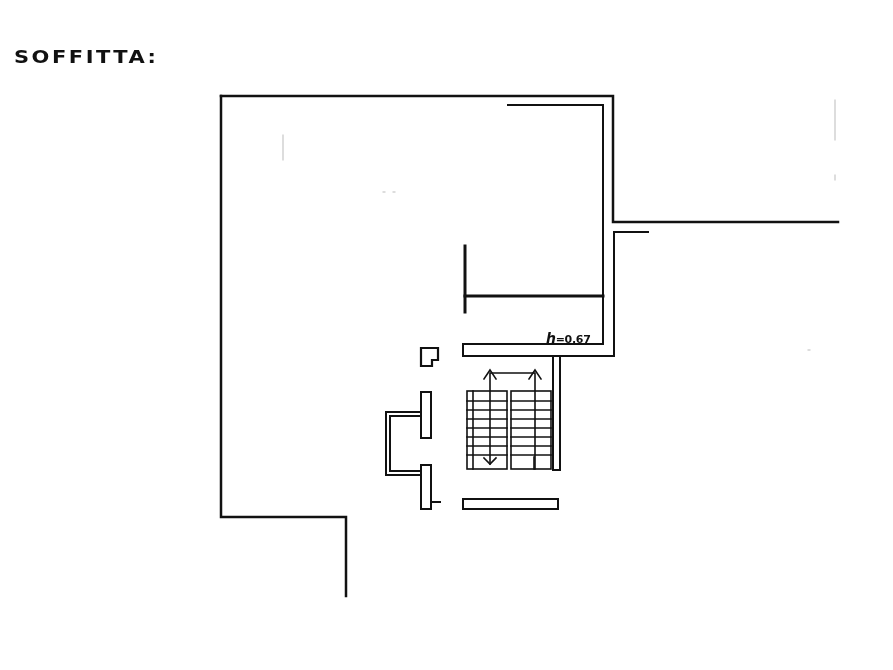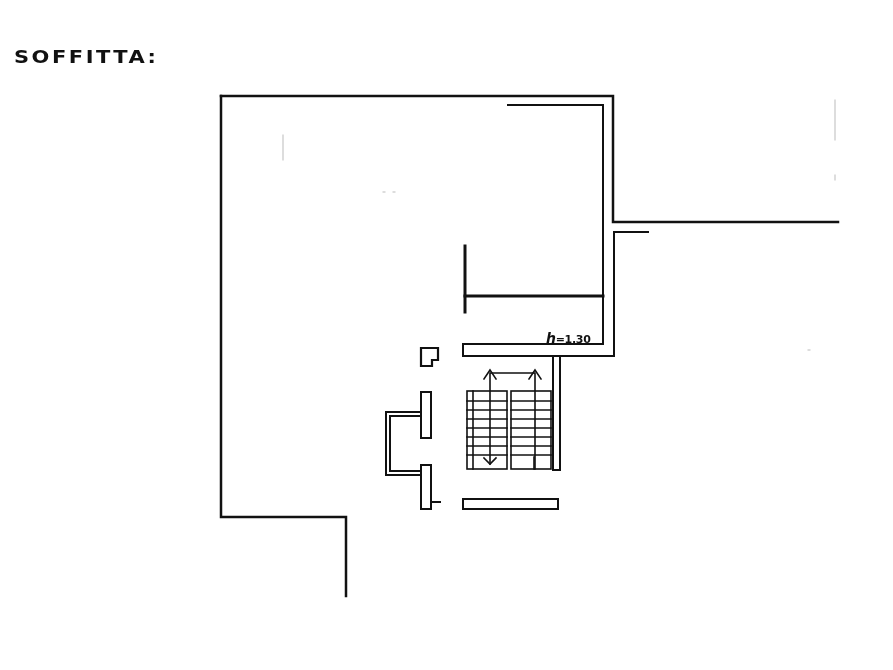--- a/index.html
+++ b/index.html
@@ -94,13 +94,13 @@
       <line x1="283" y1="135" x2="283" y2="160"></line>
       <line x1="383" y1="192" x2="385" y2="192"></line>
       <line x1="393" y1="192" x2="395" y2="192"></line>
       <line x1="835" y1="100" x2="835" y2="140"></line>
       <line x1="835" y1="175" x2="835" y2="180"></line>
       <line x1="808" y1="350" x2="810" y2="350"></line>
     </g>
   </g>
 </svg>
 
-<div class="hlabel"><span class="h">h</span><span>=1.30</span></div>
+<div class="hlabel"><span class="h">h</span><span>=0.67</span></div>
 
 </body></html>

